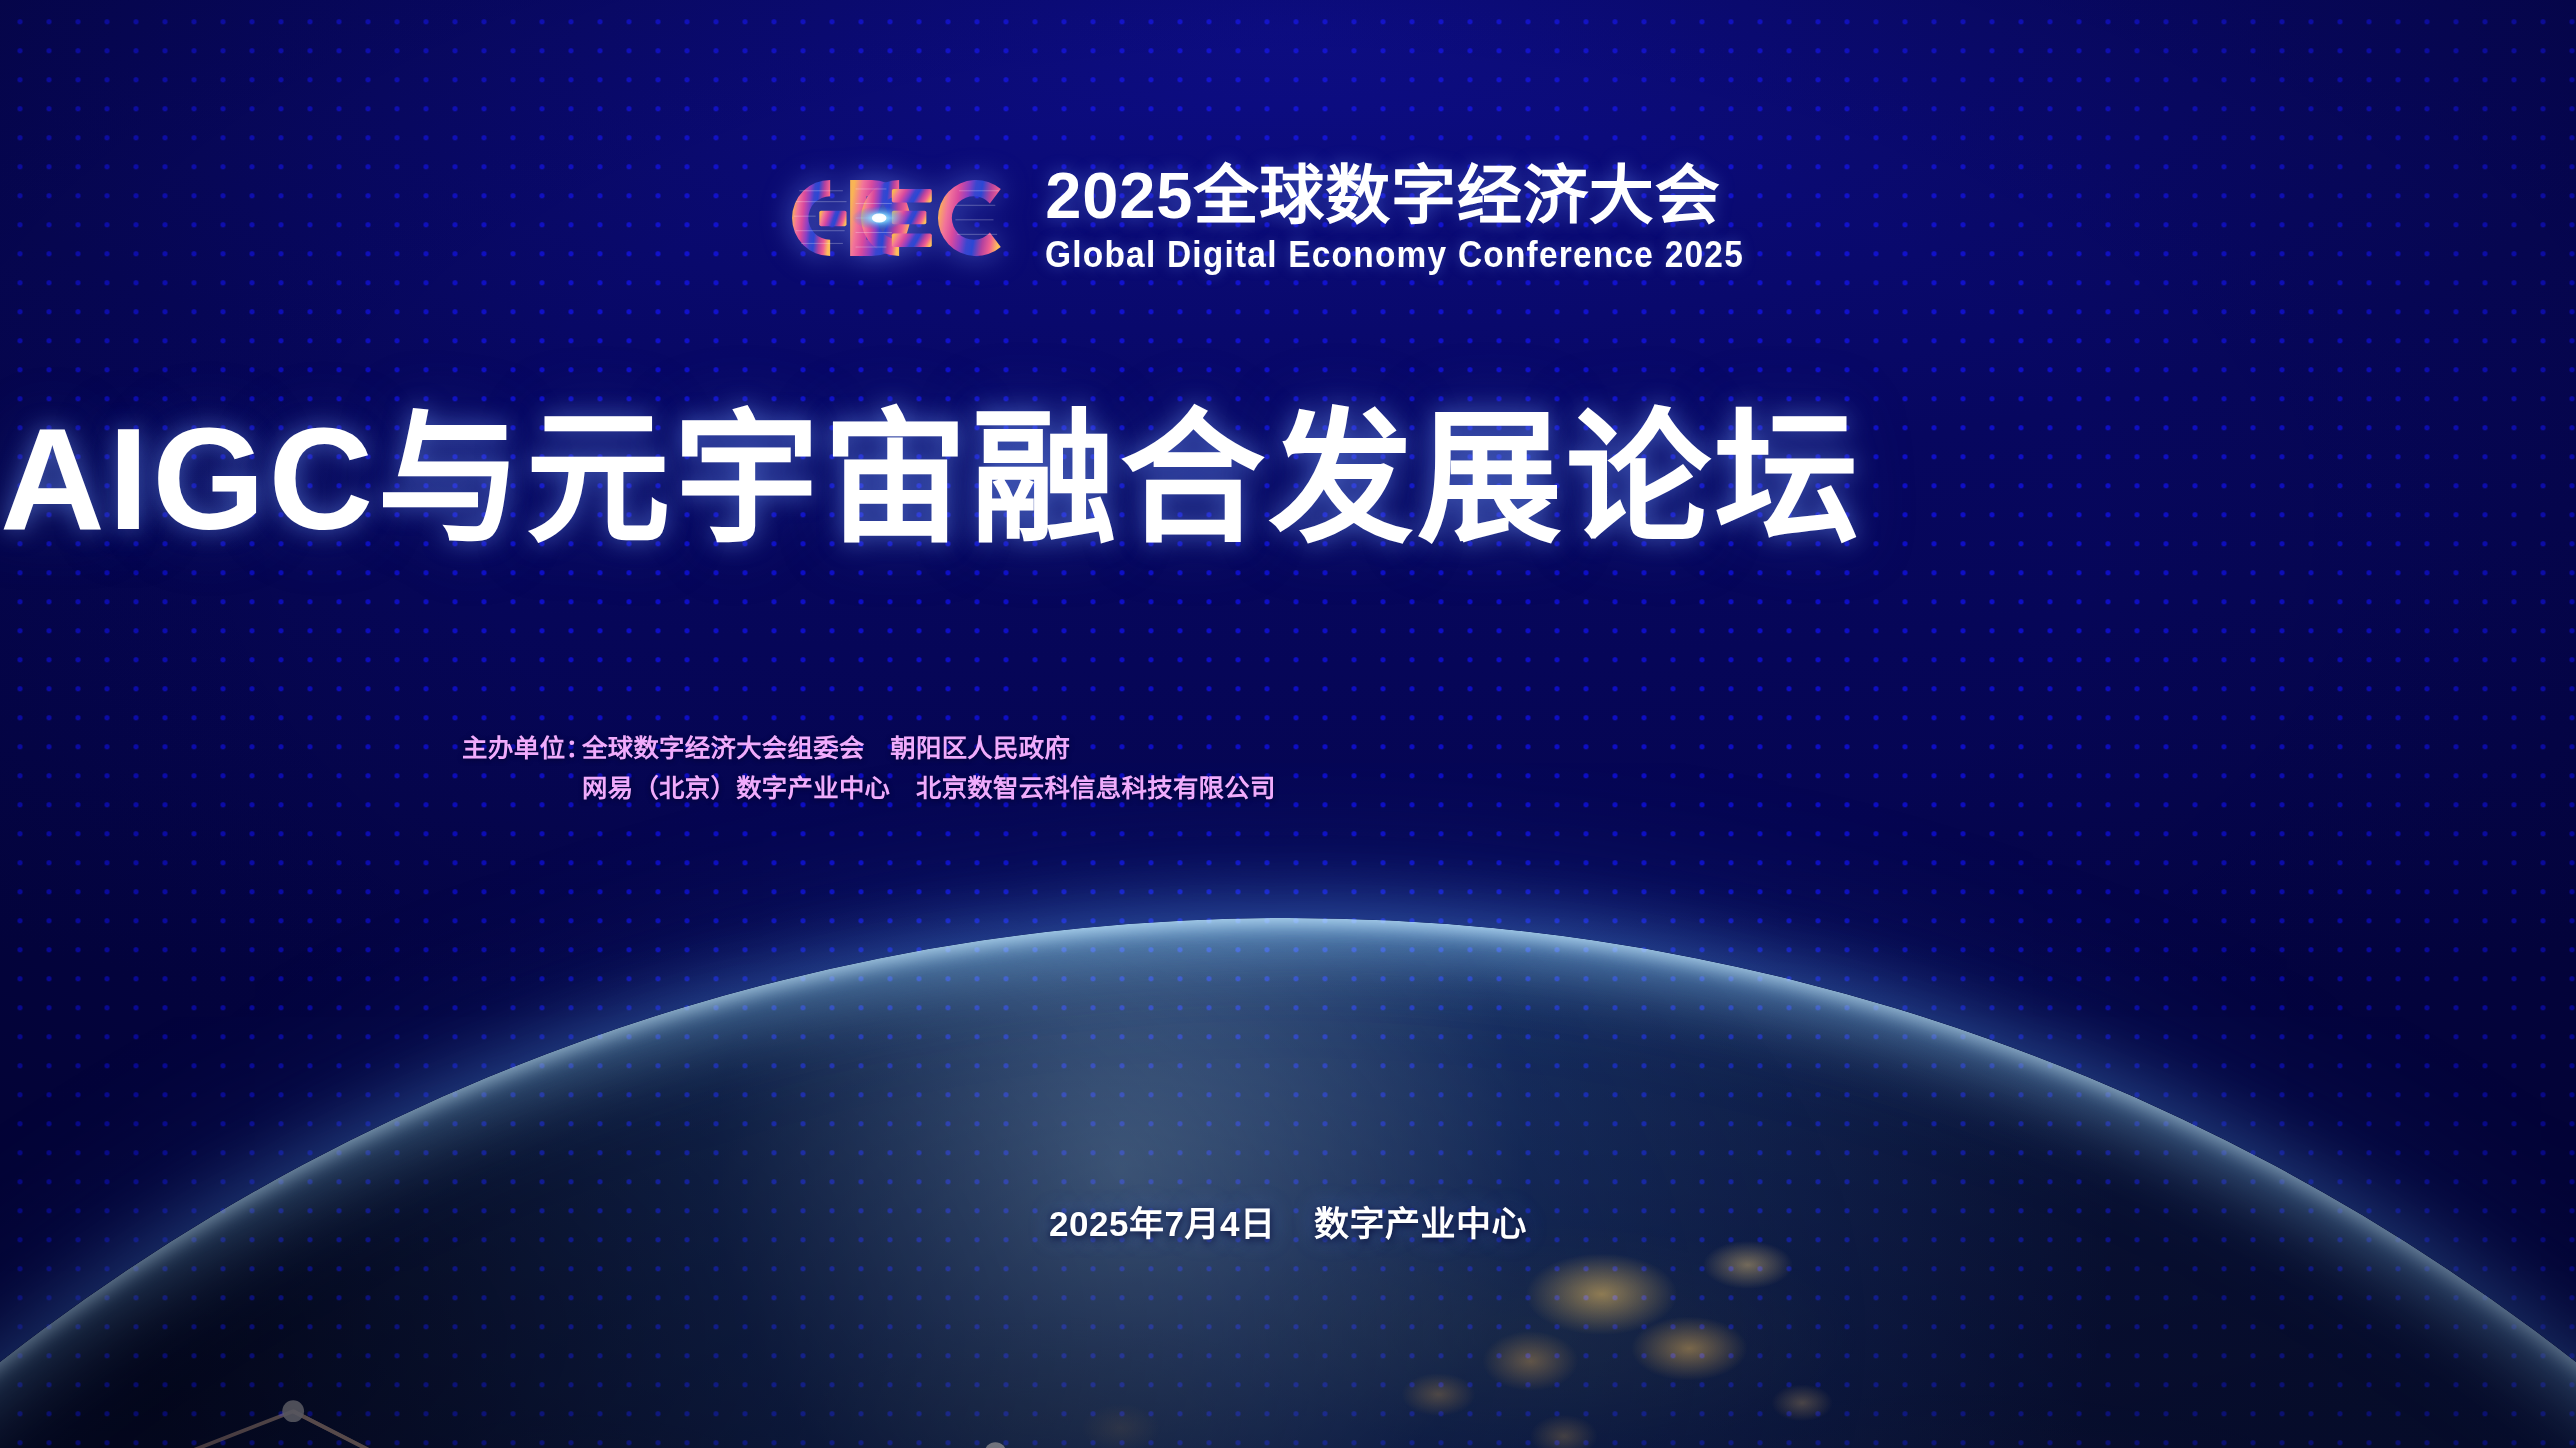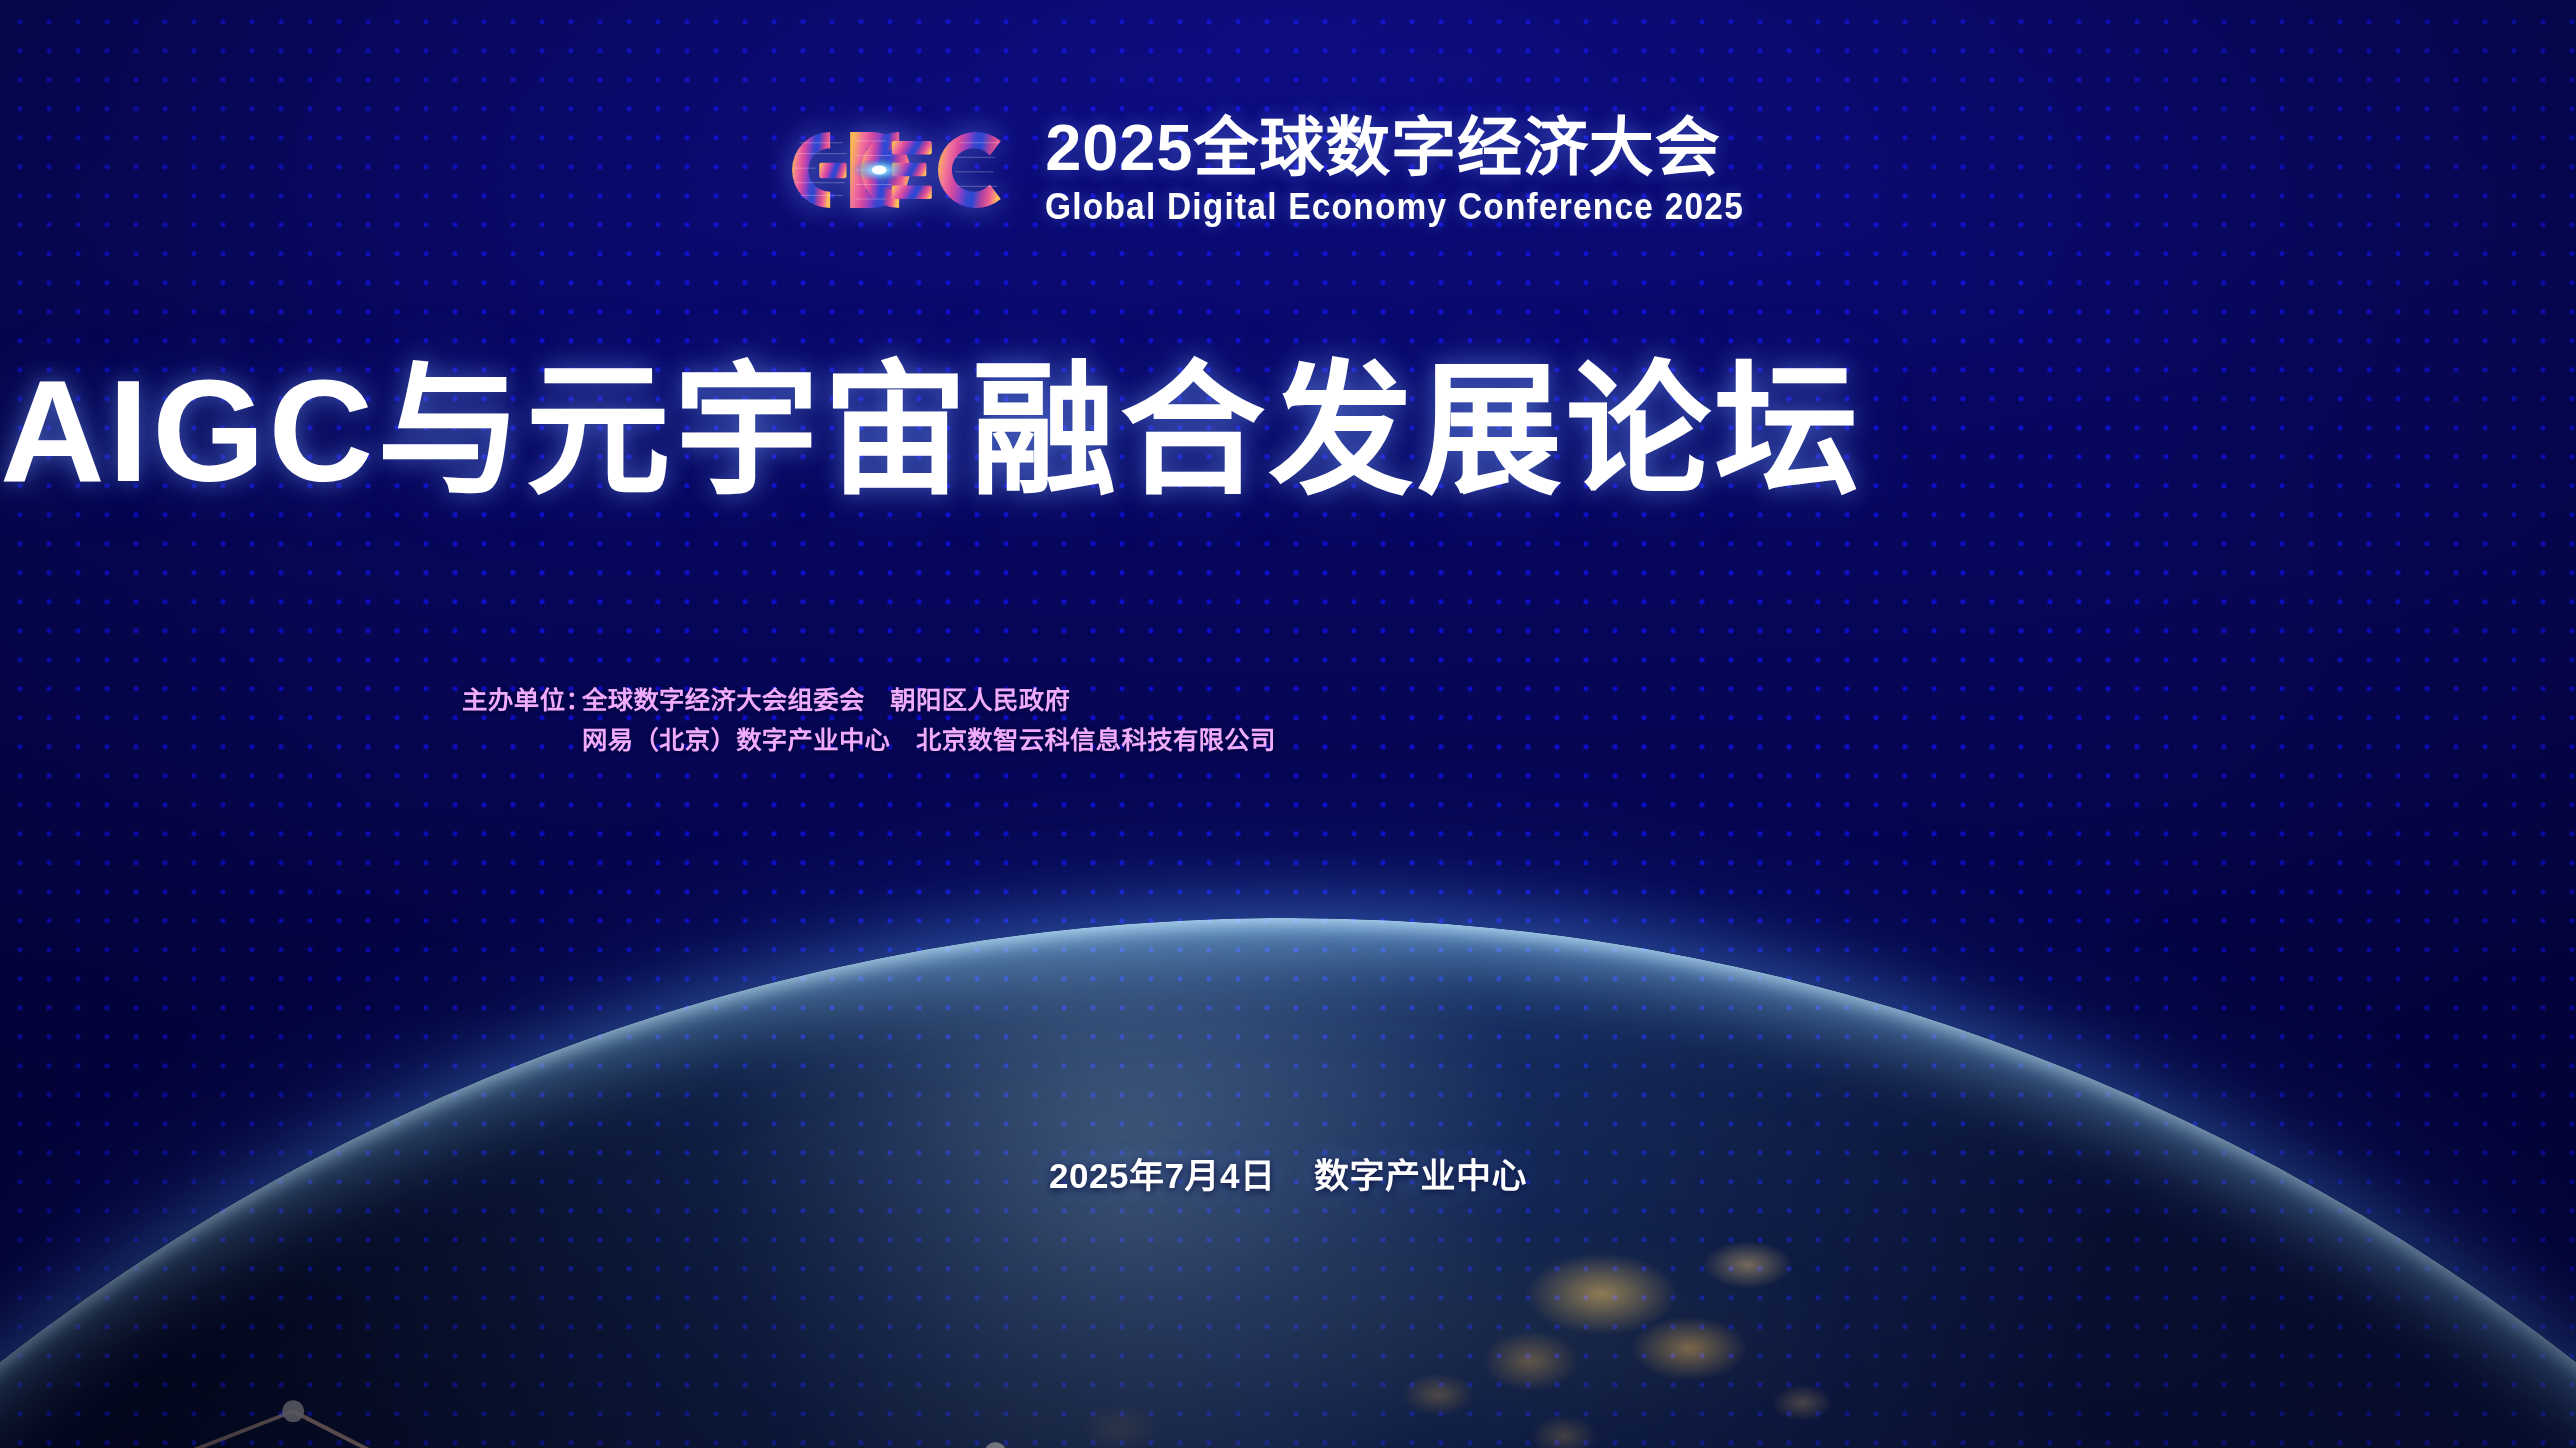--- a/index.html
+++ b/index.html
@@ -100,21 +100,21 @@
     mix-blend-mode: screen;
     pointer-events: none;
   }
   
   #vignette {
     background: radial-gradient(ellipse 78% 72% at 50% 36%, rgba(0,0,0,0) 40%, rgba(0,0,20,.45) 100%);
     pointer-events: none;
   }
 
   
-  #content { position: absolute; inset: 0; }
+  #content { position: absolute; inset: 0; margin-top: 48px; }
 
   
   #masthead {
     position: absolute;
     left: 0; right: 0;
     top: 114px;
     display: flex;
     justify-content: center;
     align-items: flex-start;
     gap: 33px;

